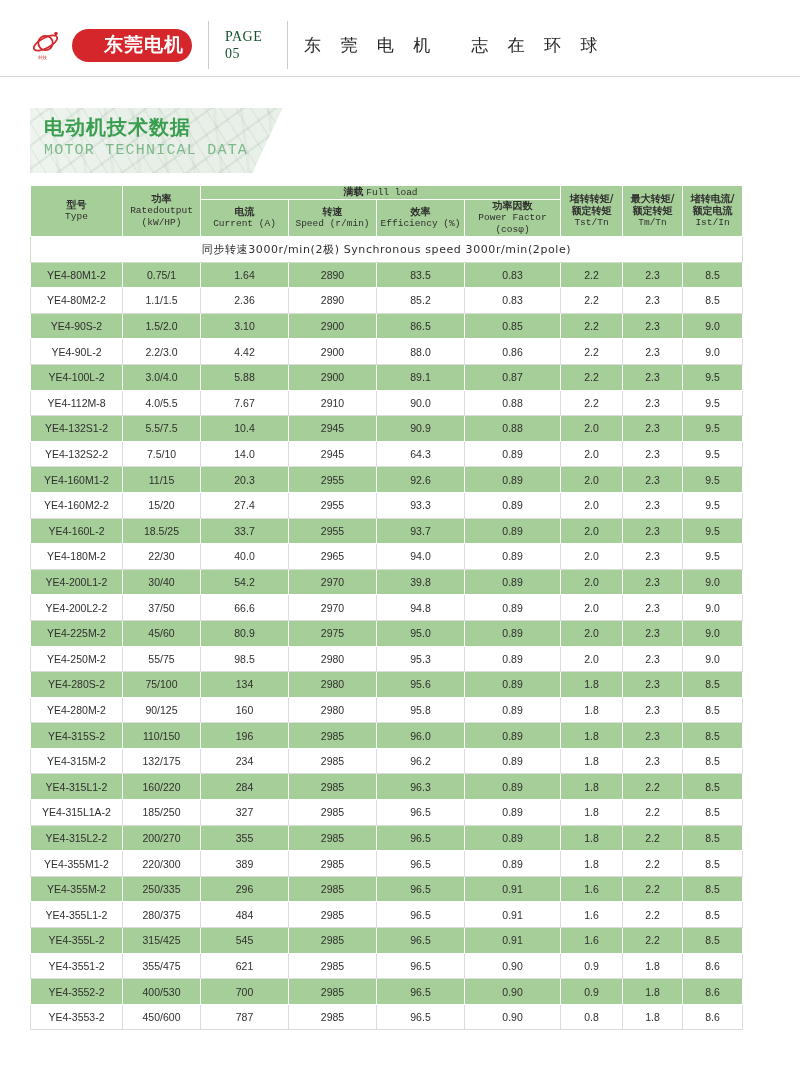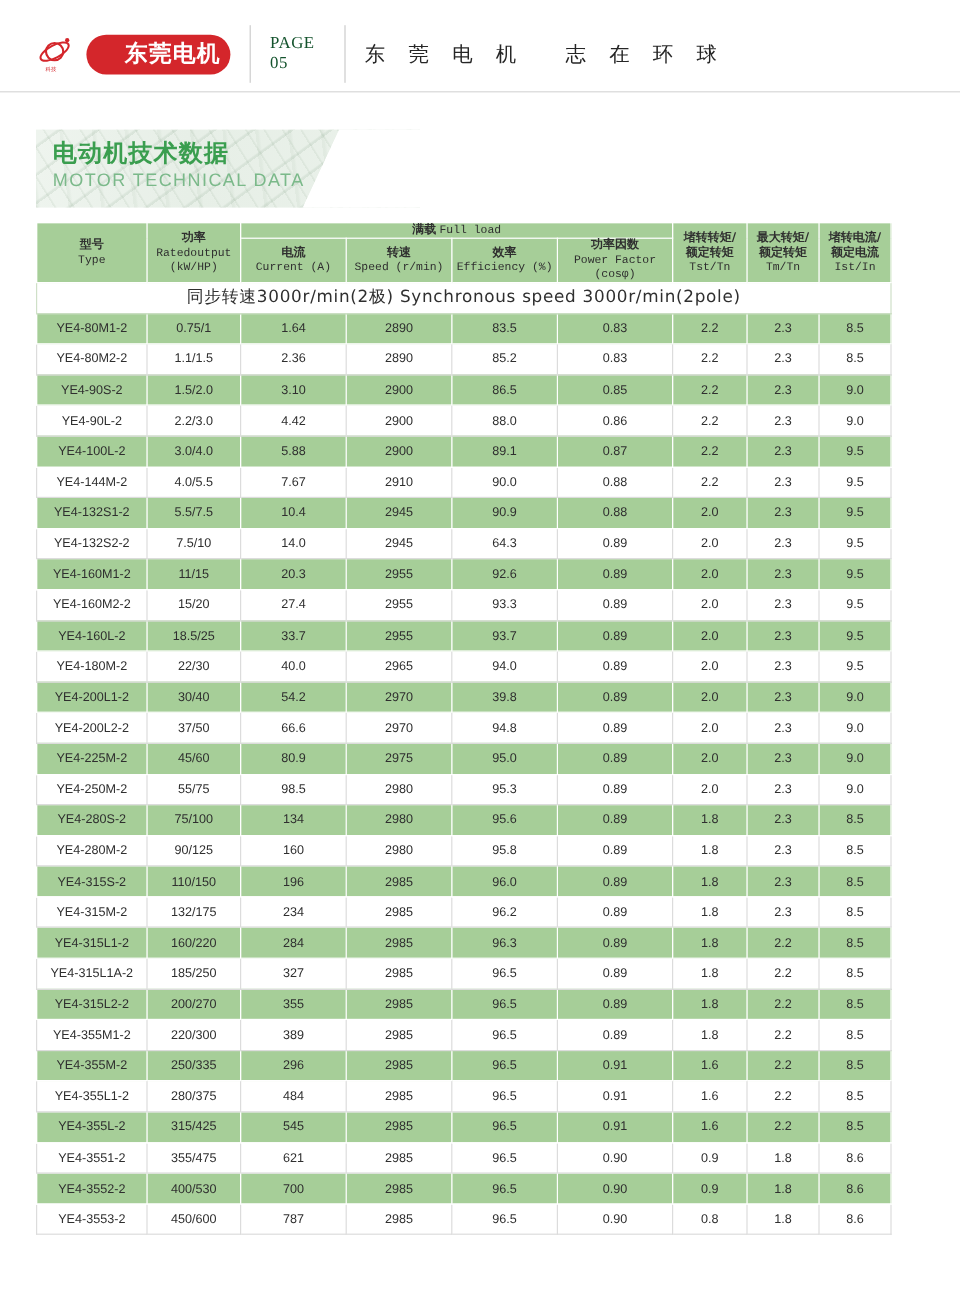--- a/index.html
+++ b/index.html
@@ -53,21 +53,21 @@
     overflow:hidden;
   }
   .title-cn{
     position:absolute;left:14px;top:6px;
     font-size:20px;color:#3a9e4f;font-weight:bold;letter-spacing:1px;
     font-family:"DejaVu Sans","Liberation Sans",sans-serif;
   }
   .title-en{
     position:absolute;left:14px;top:34px;
     font-size:15px;color:#7bb98a;letter-spacing:1.2px;
-    font-family:Liberation Sans, sans-serif;
+    font-family:Liberation Mono, monospace;
   }
 
   
   .tbl-wrap{position:absolute;left:30px;top:185px;width:712px;}
   table.motor{
     border-collapse:collapse;width:712px;table-layout:fixed;
     font-size:10.5px;
   }
   table.motor td,table.motor th{
     border:1px solid #ffffff;
@@ -77,21 +77,21 @@
   }
   thead th{
     background:#a6ce98;
     font-size:10px;line-height:12px;
     padding:3px 2px;
   }
   thead th .cn{display:block;font-family:"DejaVu Sans","Liberation Sans",sans-serif;font-weight:bold;font-size:10px;}
   thead th .en{display:block;font-family:Liberation Mono, monospace;font-size:9.5px;}
   tr.subhead td{
     background:#ffffff;height:20px;
-    font-size:14px;letter-spacing:.6px;
+    font-size:11px;letter-spacing:.6px;
     font-family:"DejaVu Sans","Liberation Sans",sans-serif;
     border-left:1px solid #cfe0c8;border-right:1px solid #cfe0c8;
     border-top:1px solid #cfe0c8;border-bottom:1px solid #cfe0c8;
   }
   tbody tr{height:25.6px;}
   tbody tr.odd td{background:#a6ce98;}
   tbody tr.even td{background:#ffffff;border-color:#e2e2e2;}
   tbody tr.even td{border:1px solid #dcdcdc;}
   tbody td{font-size:10.5px;font-family:"Liberation Sans",sans-serif;}
 
@@ -263,21 +263,21 @@
           <td>3.0/4.0</td>
           <td>5.88</td>
           <td>2900</td>
           <td>89.1</td>
           <td>0.87</td>
           <td>2.2</td>
           <td>2.3</td>
           <td>9.5</td>
         </tr>
         <tr class="even">
-          <td>YE4-144M-2</td>
+          <td>YE4-112M-8</td>
           <td>4.0/5.5</td>
           <td>7.67</td>
           <td>2910</td>
           <td>90.0</td>
           <td>0.88</td>
           <td>2.2</td>
           <td>2.3</td>
           <td>9.5</td>
         </tr>
         <tr class="odd">

